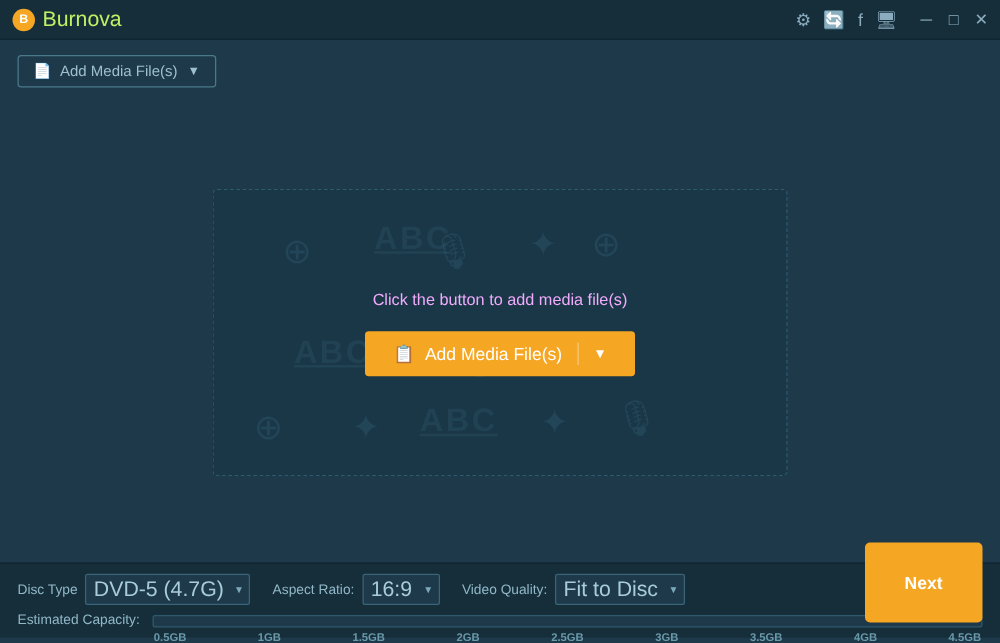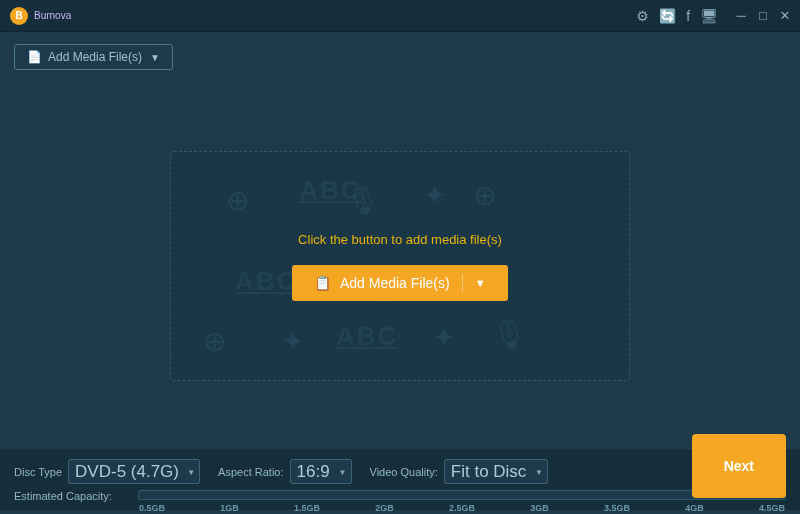--- a/index.html
+++ b/index.html
@@ -34,22 +34,22 @@
       background: #f5a623;
       border-radius: 50%;
       display: flex;
       align-items: center;
       justify-content: center;
       font-size: 10px;
       color: #fff;
       font-weight: bold;
     }
     #titlebar-title {
-      color: #c4b5fd;
-      font-size: 10px;
+      color: #bef264;
+      font-size: 17px;
     }
     #titlebar-controls {
       display: flex;
       align-items: center;
       gap: 10px;
     }
     .titlebar-icon {
       color: #8aacbe;
       font-size: 14px;
       cursor: pointer;
@@ -139,21 +139,21 @@
       position: absolute;
       color: rgba(60,110,135,0.2);
       font-size: 26px;
       font-weight: bold;
       letter-spacing: 2px;
       user-select: none;
       text-decoration: underline;
     }
 
     #dropzone-message {
-      color: #eab308;
+      color: #f0abfc;
       font-size: 13px;
       z-index: 1;
     }
 
     .add-media-main-btn {
       background: #f5a623;
       border: none;
       border-radius: 3px;
       color: #fff;
       padding: 9px 22px;
@@ -223,22 +223,22 @@
       right: 5px;
       top: 50%;
       transform: translateY(-50%);
       font-size: 8px;
       color: #7aaabb;
       pointer-events: none;
     }
 
     #capacity-row {
       display: flex;
-      align-items: flex-start;
-      gap: 24px;
+      align-items: flex-end;
+      gap: 8px;
     }
     #capacity-label {
       color: #90b8c8;
       font-size: 11px;
       white-space: nowrap;
       min-width: 100px;
     }
     #capacity-bar {
       flex: 1;
       height: 10px;

